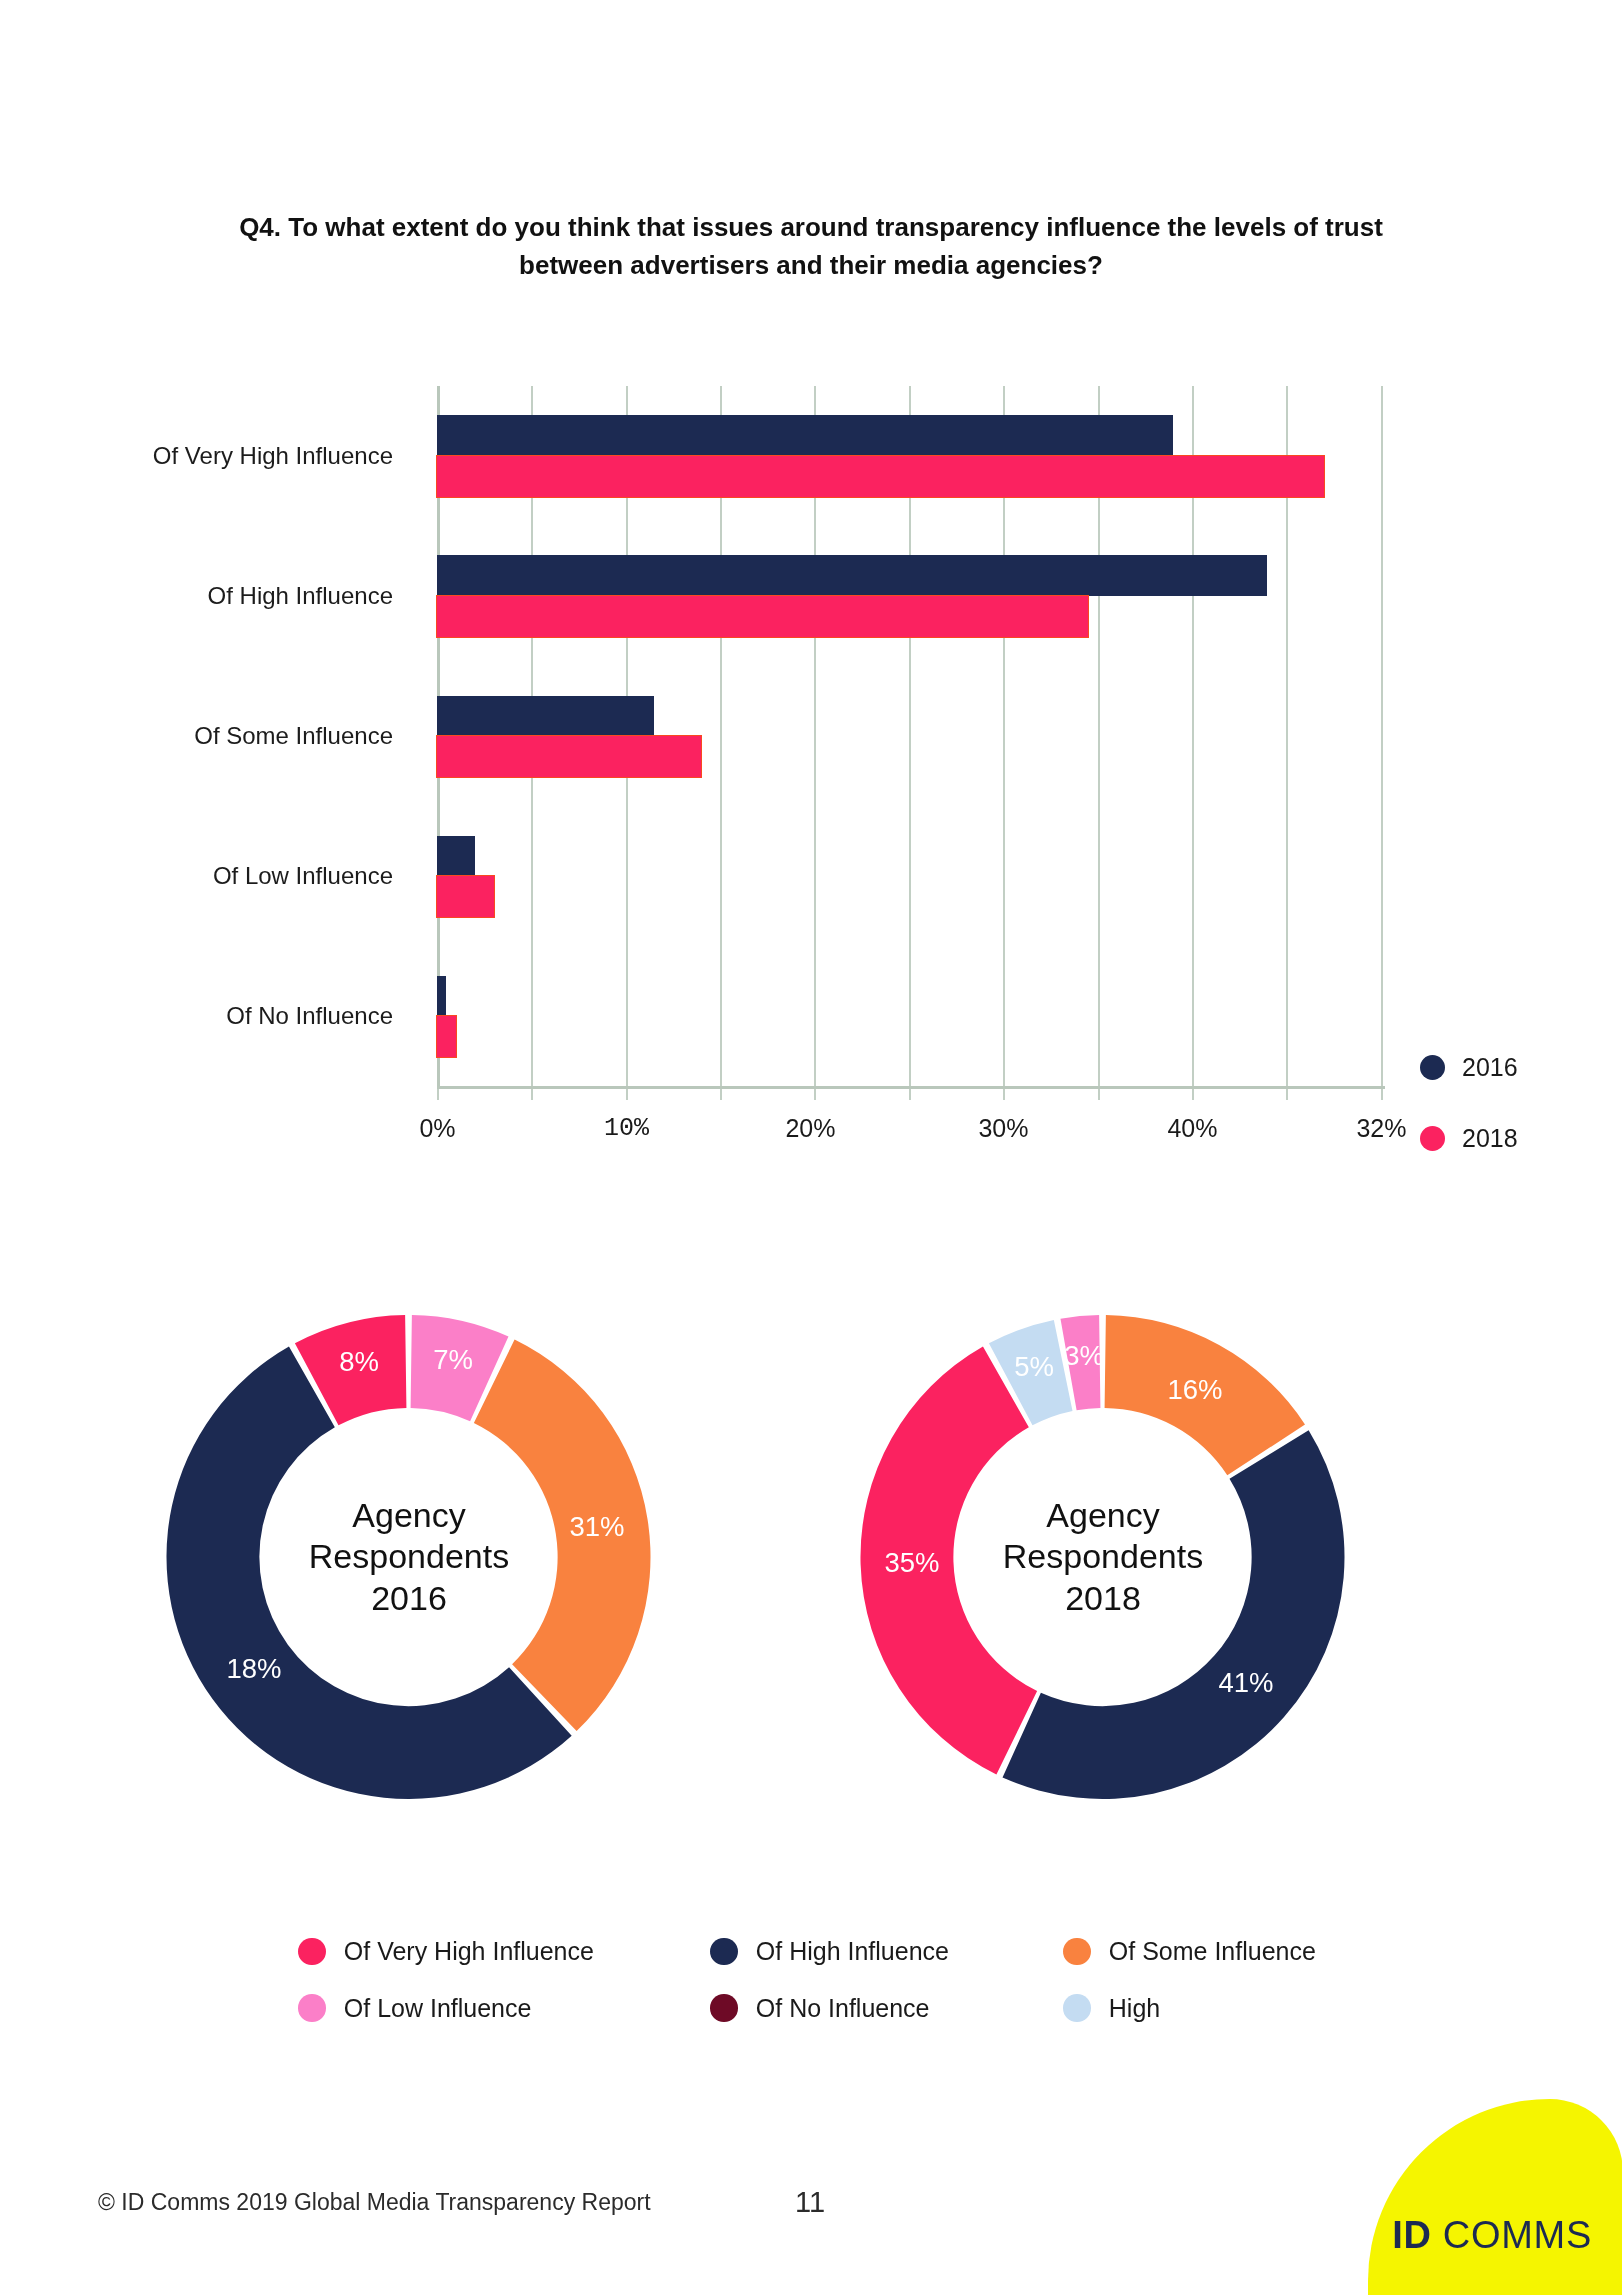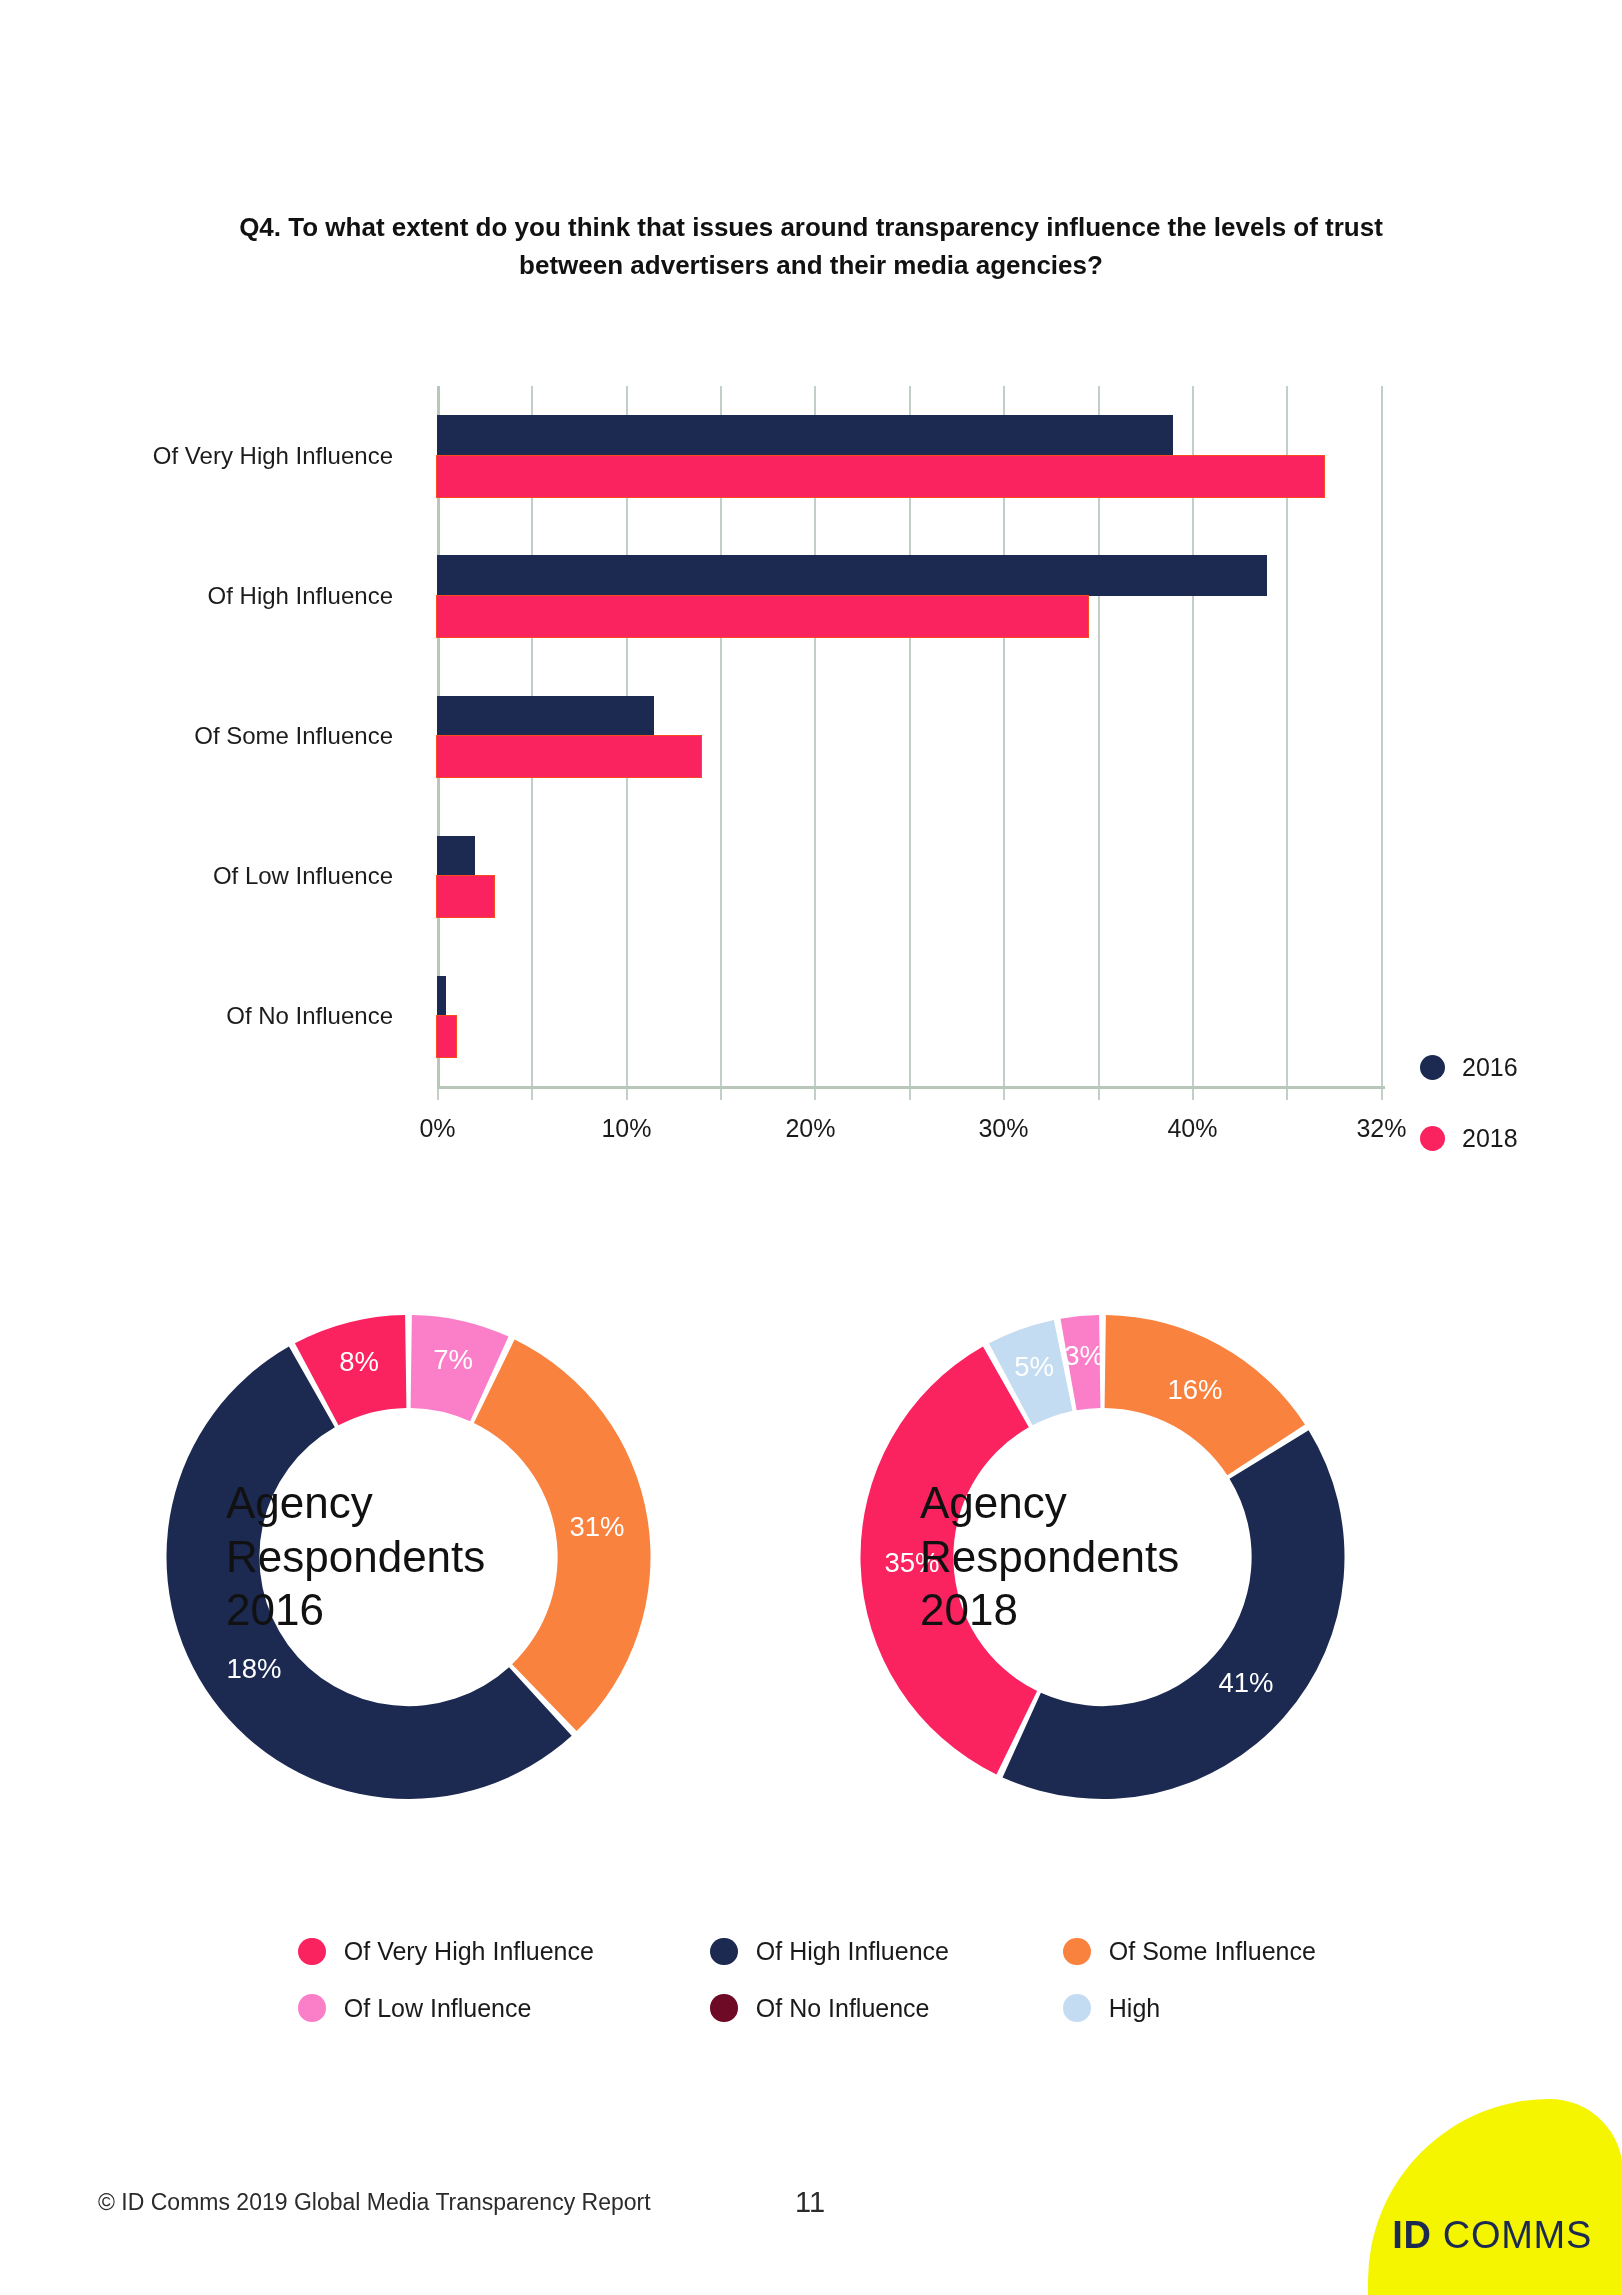--- a/index.html
+++ b/index.html
@@ -38,21 +38,21 @@
   
   #bar-legend{position:absolute;left:1420px;top:667px;}
   .blegend-row{display:flex;align-items:center;margin-bottom:42px;}
   .blegend-dot{width:25px;height:25px;border-radius:50%;margin-right:17px;}
   .blegend-label{font-size:25px;color:#1a1a1a;}
   
   #donuts{position:absolute;left:0;top:1243px;width:1623px;height:654px;}
   .donut-wrap{position:absolute;width:641px;height:628px;}
   .donut-center{
     position:absolute;left:50%;top:50%;transform:translate(-50%,-50%);
-    font-size:44px;line-height:1.22;color:#111;width:366px;
+    text-align:center;font-size:34px;line-height:1.22;color:#111;width:366px;
   }
   .slice-label{
     position:absolute;font-size:27.5px;color:#ffffff;font-weight:400;
     transform:translate(-50%,-50%);white-space:nowrap;
   }
   
   #donut-legend{
     position:absolute;left:298px;top:1937px;width:1112px;
   }
   .dl-row{display:flex;margin-bottom:27.5px;}
@@ -123,21 +123,21 @@
       <div class="bar y2016" title="Of Some Influence 2016: 11.5%" style="width: 217px; left: 0px; top: 310px;"></div>
       <div class="bar y2018" title="Of Some Influence 2018: 14%" style="width: 264px; left: 0px; top: 350px;"></div>
       <div class="bar y2016" title="Of Low Influence 2016: 2%" style="width: 38px; left: 0px; top: 450px;"></div>
       <div class="bar y2018" title="Of Low Influence 2018: 3%" style="width: 57px; left: 0px; top: 490px;"></div>
       <div class="bar y2016" title="Of No Influence 2016: 0.5%" style="width: 9.4px; left: 0px; top: 590px;"></div>
       <div class="bar y2018" title="Of No Influence 2018: 1%" style="width: 19px; left: 0px; top: 630px;"></div>
     </div>
   <div id="xaxis"></div>
   <div id="bar-ticks" style="position: absolute; left: 0px; top: 0px; width: 1623px; height: 785px;">
       <div class="tick-label" style="left: 437px;">0%</div>
-      <div class="tick-label" style="left: 626px;">10%</div>
+      <div class="tick-label" style="left: 626px; font-family: Liberation Mono, monospace;">10%</div>
       <div class="tick-label" style="left: 810px;">20%</div>
       <div class="tick-label" style="left: 1003px;">30%</div>
       <div class="tick-label" style="left: 1192px;">40%</div>
       <div class="tick-label" style="left: 1381px;">32%</div>
     </div>
   <div id="bar-legend">
       <div class="blegend-row">
         <span class="blegend-dot" style="background: rgb(28, 42, 82);"></span>
         <span class="blegend-label">2016</span>
       </div>

